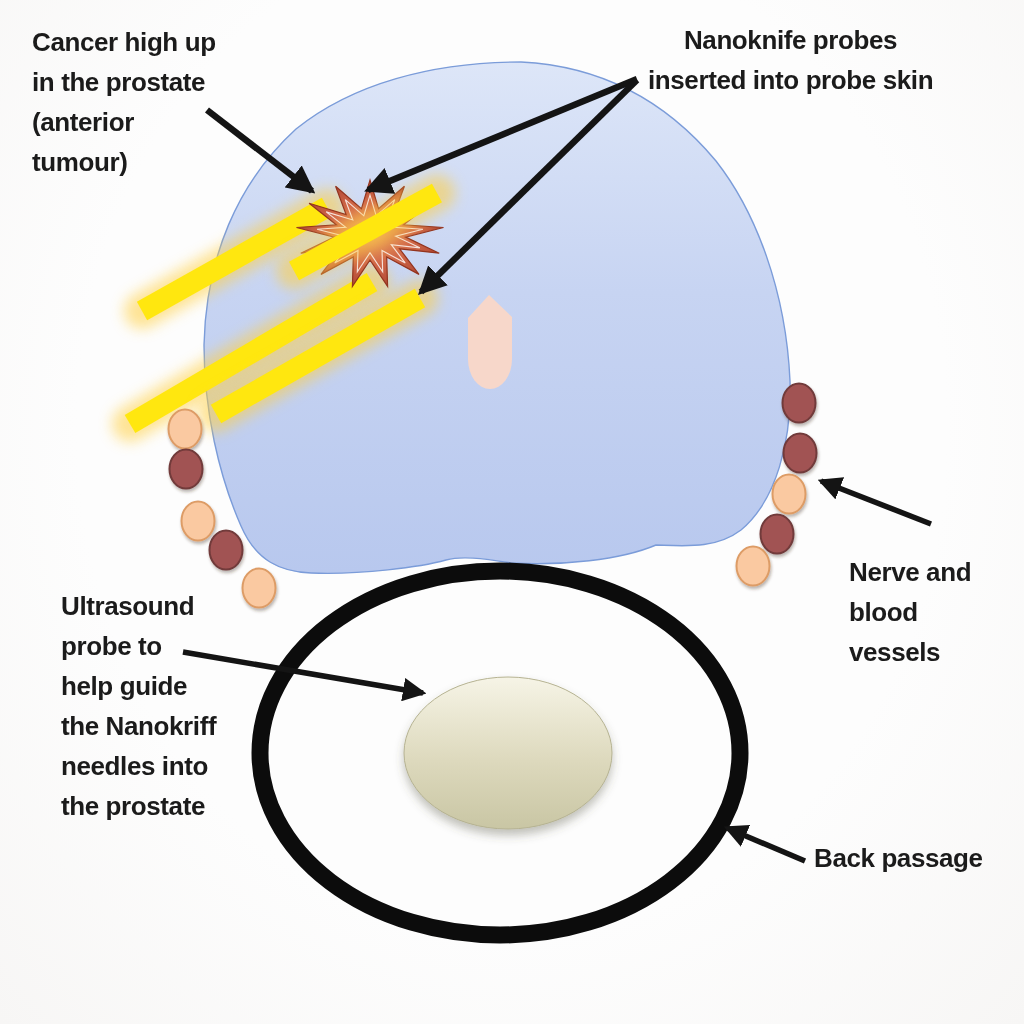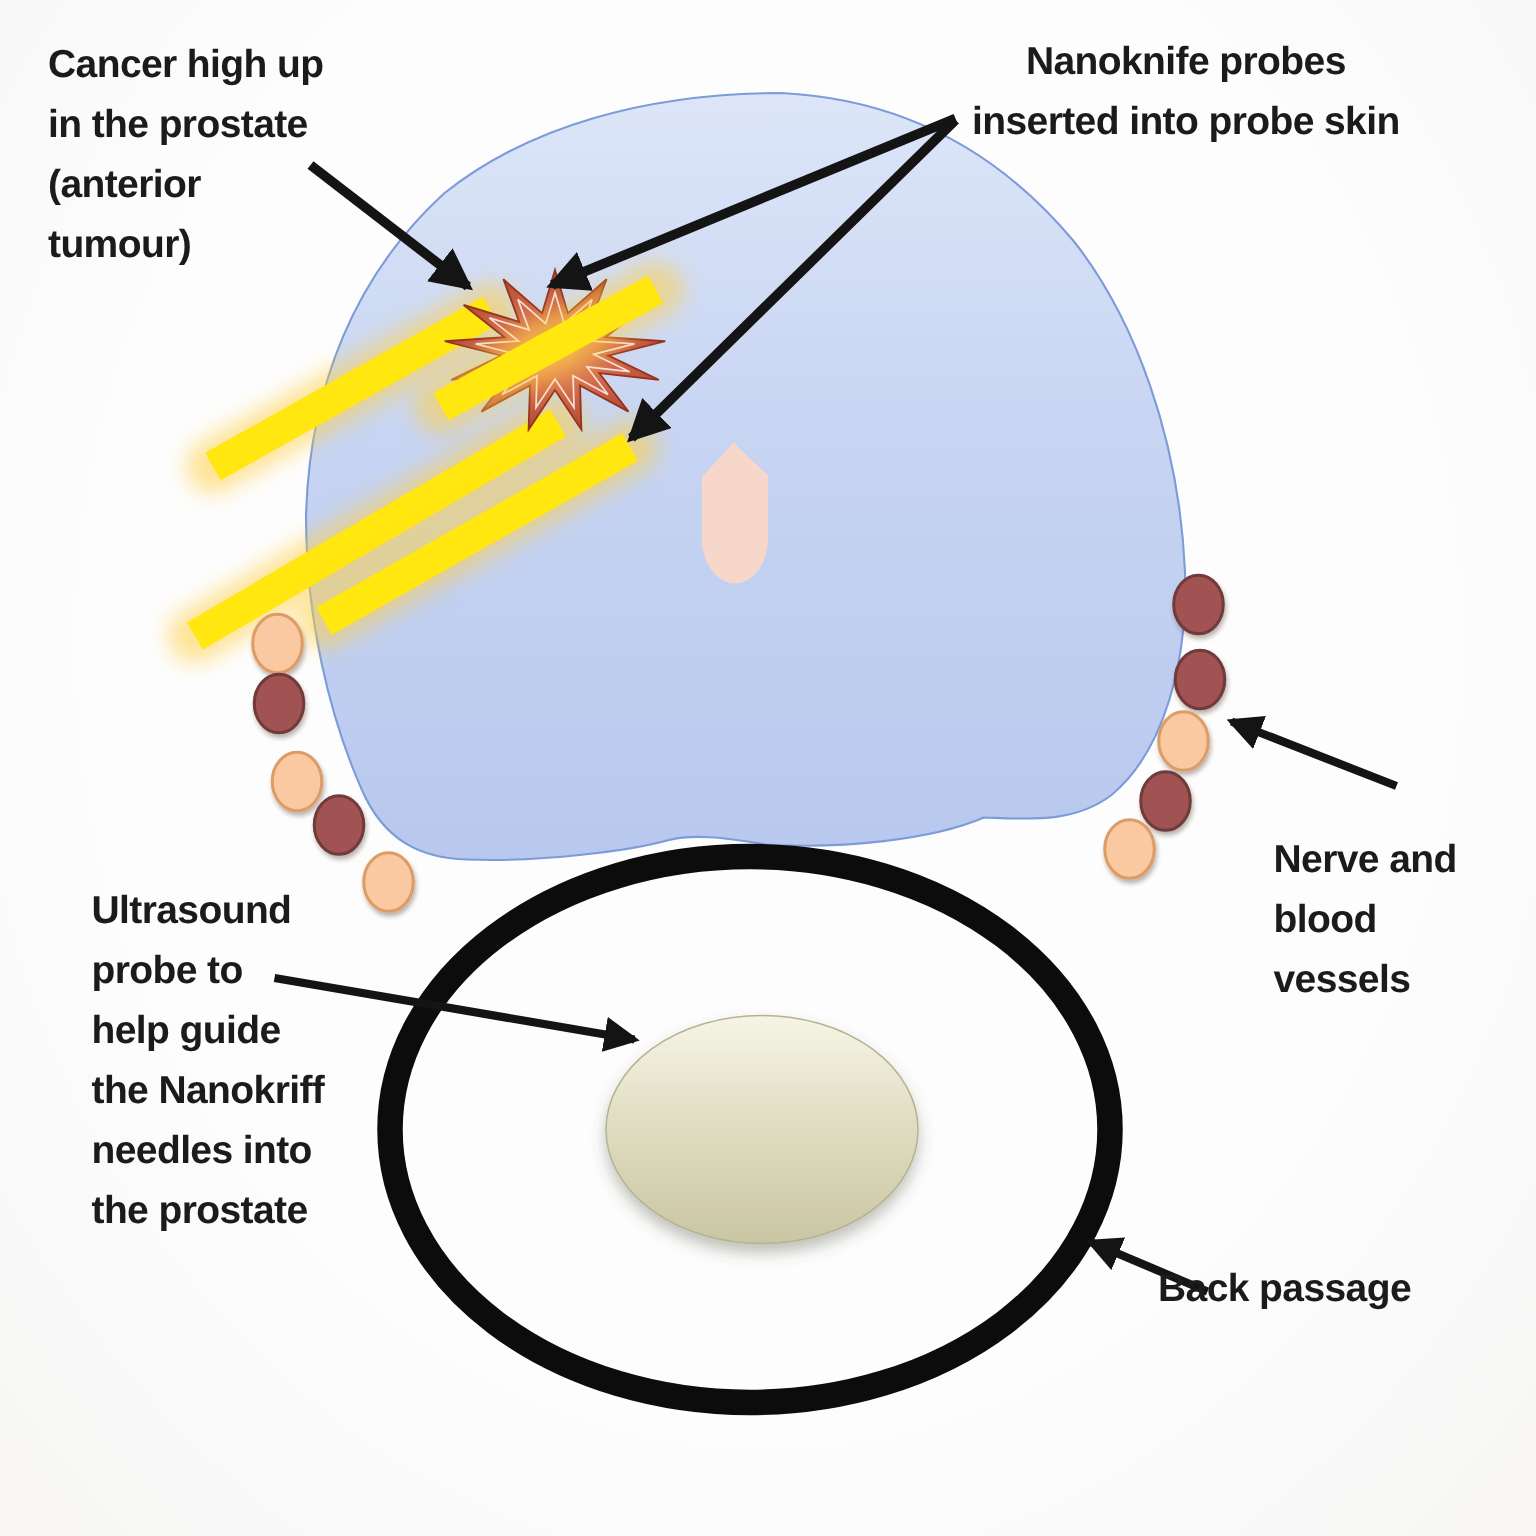--- a/index.html
+++ b/index.html
@@ -19,21 +19,21 @@
     font-size:26px;
     line-height:40px;
     letter-spacing:-0.4px;
     color:var(--text,#1b1b1b);
     white-space:pre-line;
   }
   .label-cancer{left:32px;top:22px;}
   .label-probes{left:648px;top:20px;text-align:center;}
   .label-nerve{left:849px;top:552px;}
   .label-ultrasound{left:21px;top:586px;margin-left:40px;}
-  .label-back{left:772px;top:838px;}
+  .label-back{left:814px;top:838px;}
 
   
   .prostate{fill:url(#gProstate);stroke:var(--prostate-border,#7b9cd9);stroke-width:1.4;}
   .urethra{fill:var(--urethra-pink,#f7d7ca);}
   .probe-core{stroke:var(--probe-yellow,#ffe70f);stroke-width:21;stroke-linecap:butt;fill:none;}
   .probe-halo{stroke:var(--probe-glow,#ffcf40);stroke-width:36;stroke-linecap:round;fill:none;
               opacity:.55;filter:url(#fBlur);}
   .tumour{fill:url(#gStar);stroke:var(--tumour-edge,#93341f);stroke-width:1.2;}
   .tumour-inner{fill:none;stroke:rgba(255,255,255,.8);stroke-width:1.6;}
   .dot-dark{fill:var(--vessel-dark-red,#a15252);stroke:var(--vessel-dark-border,#713a3a);stroke-width:2;}

